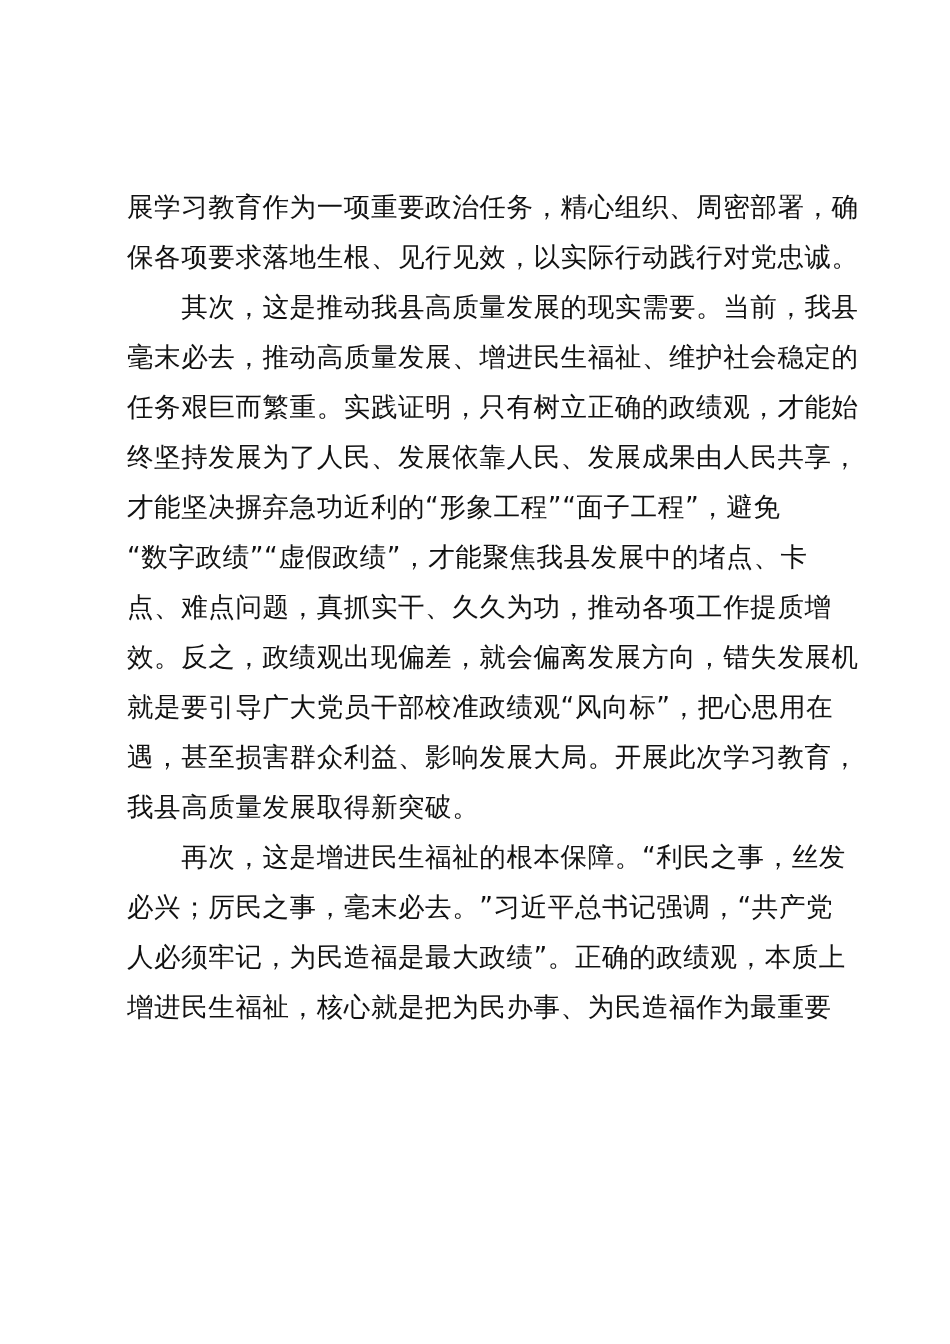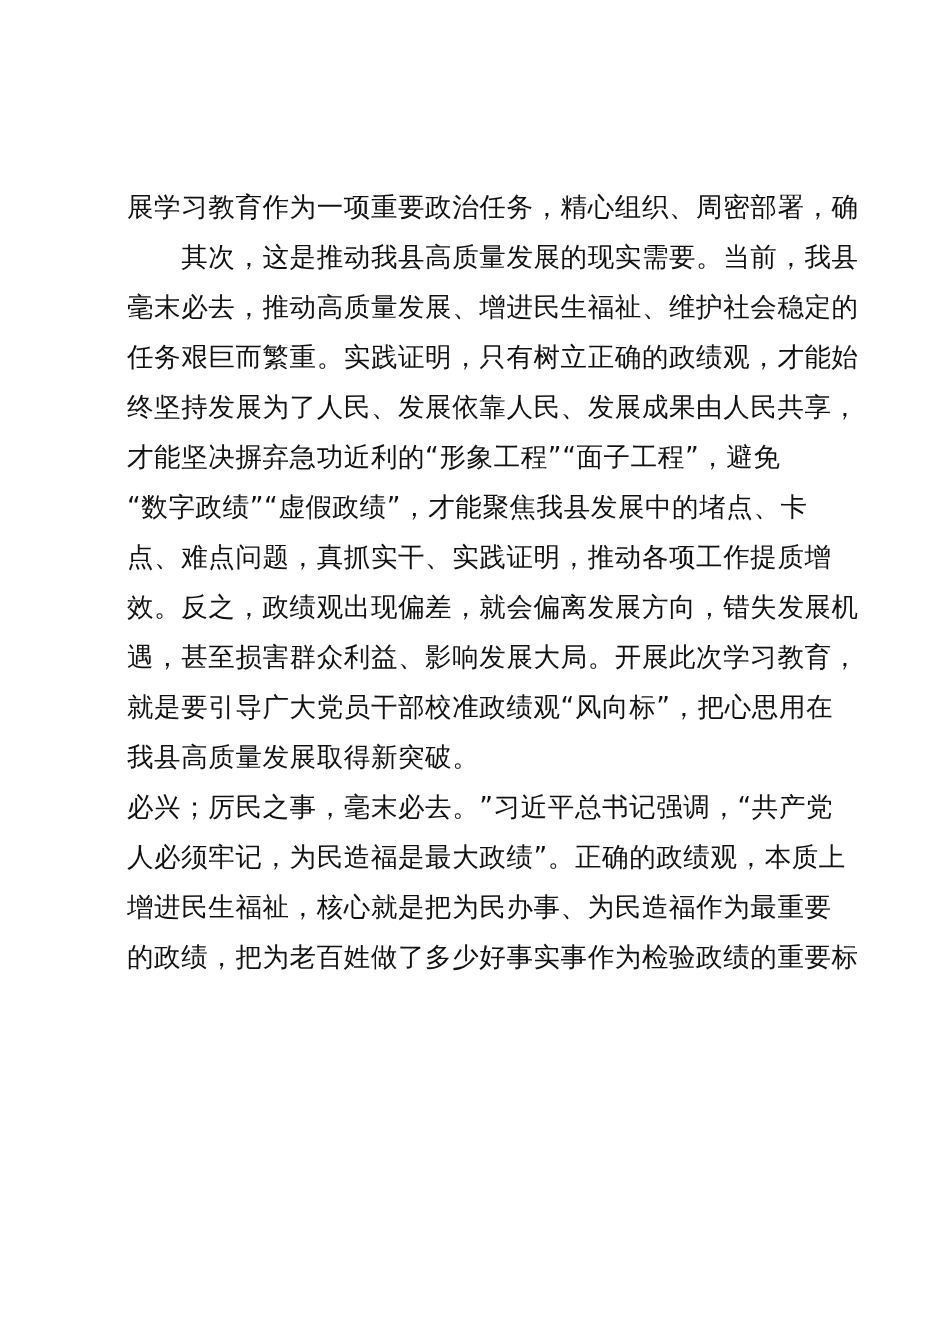--- a/index.html
+++ b/index.html
@@ -36,29 +36,30 @@
       white-space: nowrap;
       letter-spacing: 0.6px;
     }
   </style>
 </head>
 <body>
 
 <div class="page">
   <div class="content">
     <div class="line">展学习教育作为一项重要政治任务，精心组织、周密部署，确</div>
+    <div class="line">保各项要求落地生根、见行见效，以实际行动践行对党忠诚。</div>
     <div class="line">　　其次，这是推动我县高质量发展的现实需要。当前，我县</div>
     <div class="line">毫末必去，推动高质量发展、增进民生福祉、维护社会稳定的</div>
     <div class="line">任务艰巨而繁重。实践证明，只有树立正确的政绩观，才能始</div>
     <div class="line">终坚持发展为了人民、发展依靠人民、发展成果由人民共享，</div>
     <div class="line">才能坚决摒弃急功近利的“形象工程”“面子工程”，避免</div>
     <div class="line">“数字政绩”“虚假政绩”，才能聚焦我县发展中的堵点、卡</div>
-    <div class="line">点、难点问题，真抓实干、实践证明，推动各项工作提质增</div>
+    <div class="line">点、难点问题，真抓实干、久久为功，推动各项工作提质增</div>
     <div class="line">效。反之，政绩观出现偏差，就会偏离发展方向，错失发展机</div>
+    <div class="line">就是要引导广大党员干部校准政绩观“风向标”，把心思用在</div>
     <div class="line">遇，甚至损害群众利益、影响发展大局。开展此次学习教育，</div>
-    <div class="line">就是要引导广大党员干部校准政绩观“风向标”，把心思用在</div>
     <div class="line">我县高质量发展取得新突破。</div>
+    <div class="line">　　再次，这是增进民生福祉的根本保障。“利民之事，丝发</div>
     <div class="line">必兴；厉民之事，毫末必去。”习近平总书记强调，“共产党</div>
     <div class="line">人必须牢记，为民造福是最大政绩”。正确的政绩观，本质上</div>
     <div class="line">增进民生福祉，核心就是把为民办事、为民造福作为最重要</div>
-    <div class="line">的政绩，把为老百姓做了多少好事实事作为检验政绩的重要标</div>
   </div>
 </div>
 
 </body></html>

